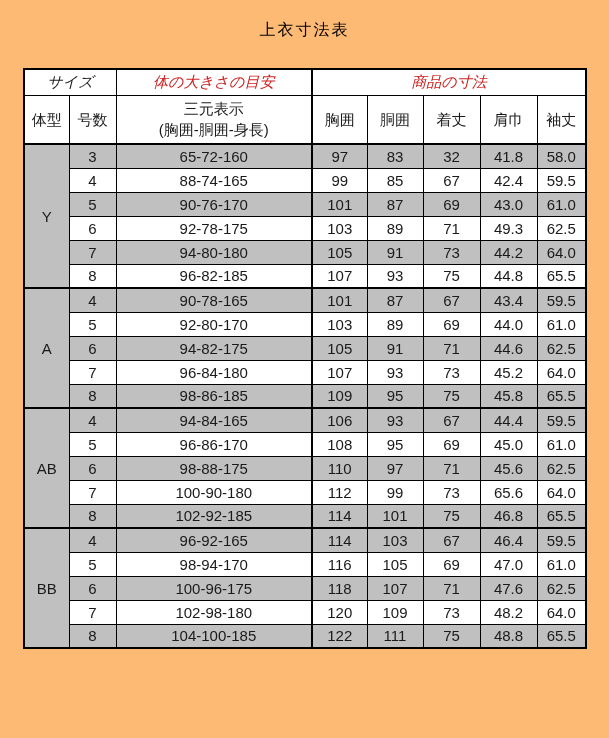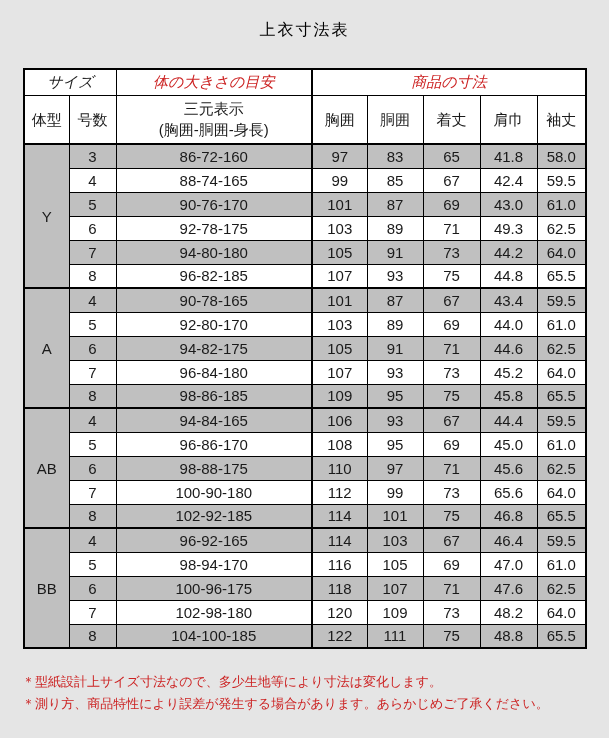--- a/index.html
+++ b/index.html
@@ -2,21 +2,21 @@
 <html><head>
 <meta charset="utf-8">
 <style>
   * { margin:0; padding:0; box-sizing:border-box; }
   html, body { width:609px; height:738px; }
   body {
     background:#ffffff;
     font-family:"Liberation Sans", sans-serif;
     color:#1a1a1a;
   }
-  .page { position:relative; width:609px; height:738px; background:#e5e5e5; overflow:hidden; }
+  .page { position:relative; width:609px; height:738px; background:#fdba74; overflow:hidden; }
 
   .title {
     position:absolute; top:20px; left:0; width:609px;
     text-align:center; font-size:16px; letter-spacing:2px; color:#000000;
   }
 
   table.size-chart {
     position:absolute; left:23px; top:68px;
     border-collapse:collapse; table-layout:fixed;
     border:2px solid #000000;
@@ -82,24 +82,24 @@
         <th>胴囲</th>
         <th>着丈</th>
         <th>肩巾</th>
         <th>袖丈</th>
       </tr>
     </thead>
     <tbody>
         <tr class="gray section-start">
           <th rowspan="6" class="body-type">Y</th>
           <td>3</td>
-          <td>86-72-160</td>
+          <td>65-72-160</td>
           <td class="group-border-left">97</td>
           <td>83</td>
-          <td>65</td>
+          <td>32</td>
           <td>41.8</td>
           <td>58.0</td>
         </tr>
         <tr class="white">
           <td>4</td>
           <td>88-74-165</td>
           <td class="group-border-left">99</td>
           <td>85</td>
           <td>67</td>
           <td>42.4</td>
@@ -275,18 +275,14 @@
           <td>104-100-185</td>
           <td class="group-border-left">122</td>
           <td>111</td>
           <td>75</td>
           <td>48.8</td>
           <td>65.5</td>
         </tr>
       </tbody>
   </table>
 
-  <div class="notes">
-    <div>＊型紙設計上サイズ寸法なので、多少生地等により寸法は変化します。</div>
-    <div>＊測り方、商品特性により誤差が発生する場合があります。あらかじめご了承ください。</div>
-  </div>
 
 </div>
 
 </body></html>

